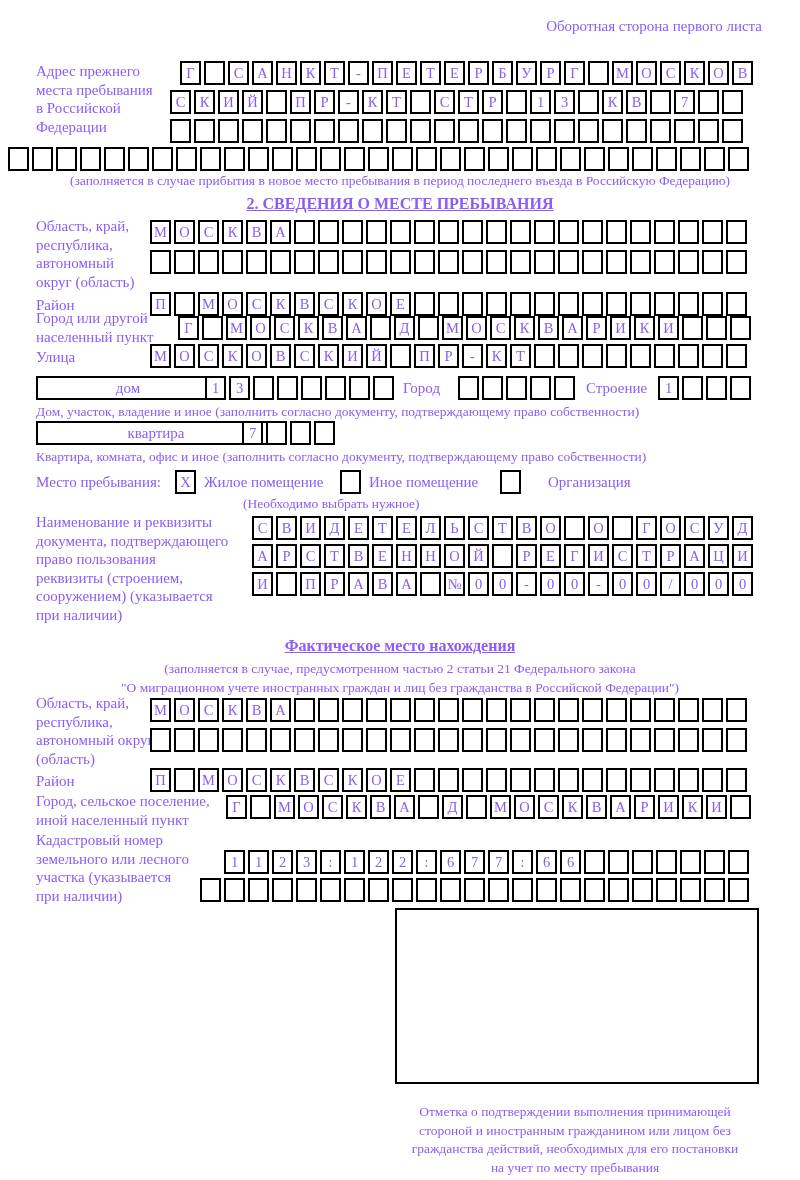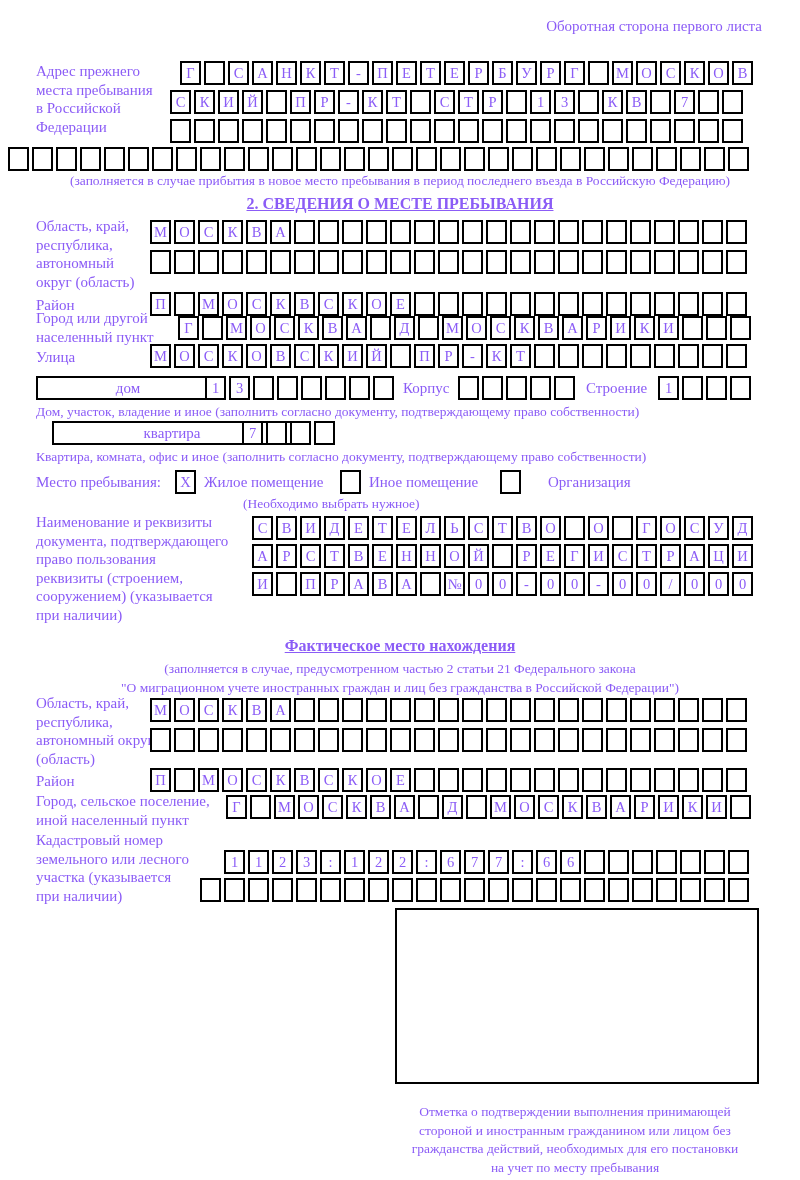--- a/index.html
+++ b/index.html
@@ -66,27 +66,27 @@
       <div>Город или другой</div>
       <div>населенный пункт</div>
     </div>
   <div class="cells" style="left:178px;top:316px"><span class="cell">Г</span><span class="cell"></span><span class="cell">М</span><span class="cell">О</span><span class="cell">С</span><span class="cell">К</span><span class="cell">В</span><span class="cell">А</span><span class="cell"></span><span class="cell">Д</span><span class="cell"></span><span class="cell">М</span><span class="cell">О</span><span class="cell">С</span><span class="cell">К</span><span class="cell">В</span><span class="cell">А</span><span class="cell">Р</span><span class="cell">И</span><span class="cell">К</span><span class="cell">И</span><span class="cell"></span><span class="cell"></span><span class="cell"></span></div>
 
   <div class="lbl" style="left:36px;top:346px">Улица</div>
   <div class="cells" style="left:150px;top:344px"><span class="cell">М</span><span class="cell">О</span><span class="cell">С</span><span class="cell">К</span><span class="cell">О</span><span class="cell">В</span><span class="cell">С</span><span class="cell">К</span><span class="cell">И</span><span class="cell">Й</span><span class="cell"></span><span class="cell">П</span><span class="cell">Р</span><span class="cell">-</span><span class="cell">К</span><span class="cell">Т</span><span class="cell"></span><span class="cell"></span><span class="cell"></span><span class="cell"></span><span class="cell"></span><span class="cell"></span><span class="cell"></span><span class="cell"></span><span class="cell"></span></div>
 
   <div class="type-box" style="left:36px;top:376px;width:184px">дом</div>
   <div class="cells" style="left:205px;top:376px"><span class="cell">1</span><span class="cell">3</span><span class="cell"></span><span class="cell"></span><span class="cell"></span><span class="cell"></span><span class="cell"></span><span class="cell"></span></div>
-  <div class="inline-lbl" style="left:403px;top:376px">Корпус</div>
+  <div class="inline-lbl" style="left:403px;top:376px">Город</div>
   <div class="cells" style="left:458px;top:376px"><span class="cell"></span><span class="cell"></span><span class="cell"></span><span class="cell"></span><span class="cell"></span></div>
   <div class="inline-lbl" style="left:586px;top:376px">Строение</div>
   <div class="cells" style="left:658px;top:376px"><span class="cell">1</span><span class="cell"></span><span class="cell"></span><span class="cell"></span></div>
   <div class="caption" style="left:36px;top:404px">Дом, участок, владение и иное (заполнить согласно документу, подтверждающему право собственности)</div>
 
-  <div class="type-box" style="left:52px;top:421px;width:240px">квартира</div>
+  <div class="type-box" style="left:36px;top:421px;width:240px">квартира</div>
   <div class="cells" style="left:242px;top:421px"><span class="cell">7</span><span class="cell"></span><span class="cell"></span><span class="cell"></span></div>
   <div class="caption" style="left:36px;top:449px">Квартира, комната, офис и иное (заполнить согласно документу, подтверждающему право собственности)</div>
 
   <div class="inline-lbl" style="left:36px;top:470px">Место пребывания:</div>
   <span class="cell abs" style="left:175px;top:470px">X</span>
   <div class="inline-lbl" style="left:204px;top:470px">Жилое помещение</div>
   <span class="cell abs" style="left:340px;top:470px"></span>
   <div class="inline-lbl" style="left:369px;top:470px">Иное помещение</div>
   <span class="cell abs" style="left:500px;top:470px"></span>
   <div class="inline-lbl" style="left:548px;top:470px">Организация</div>

